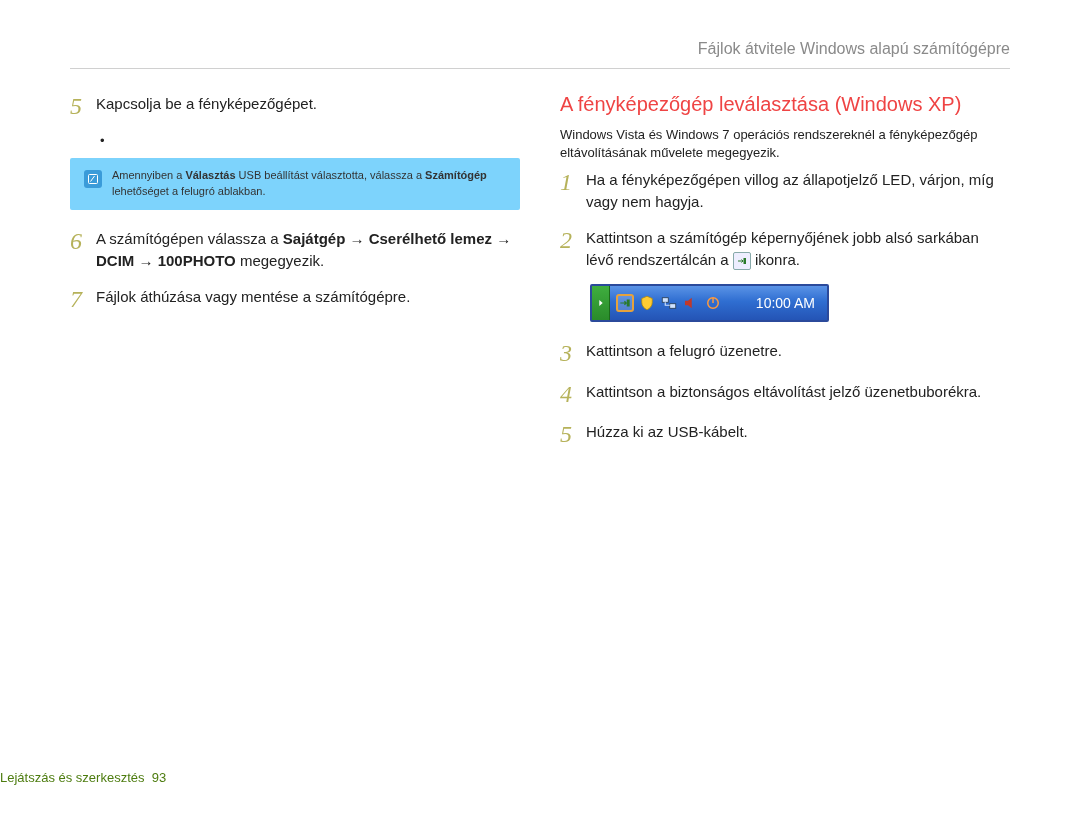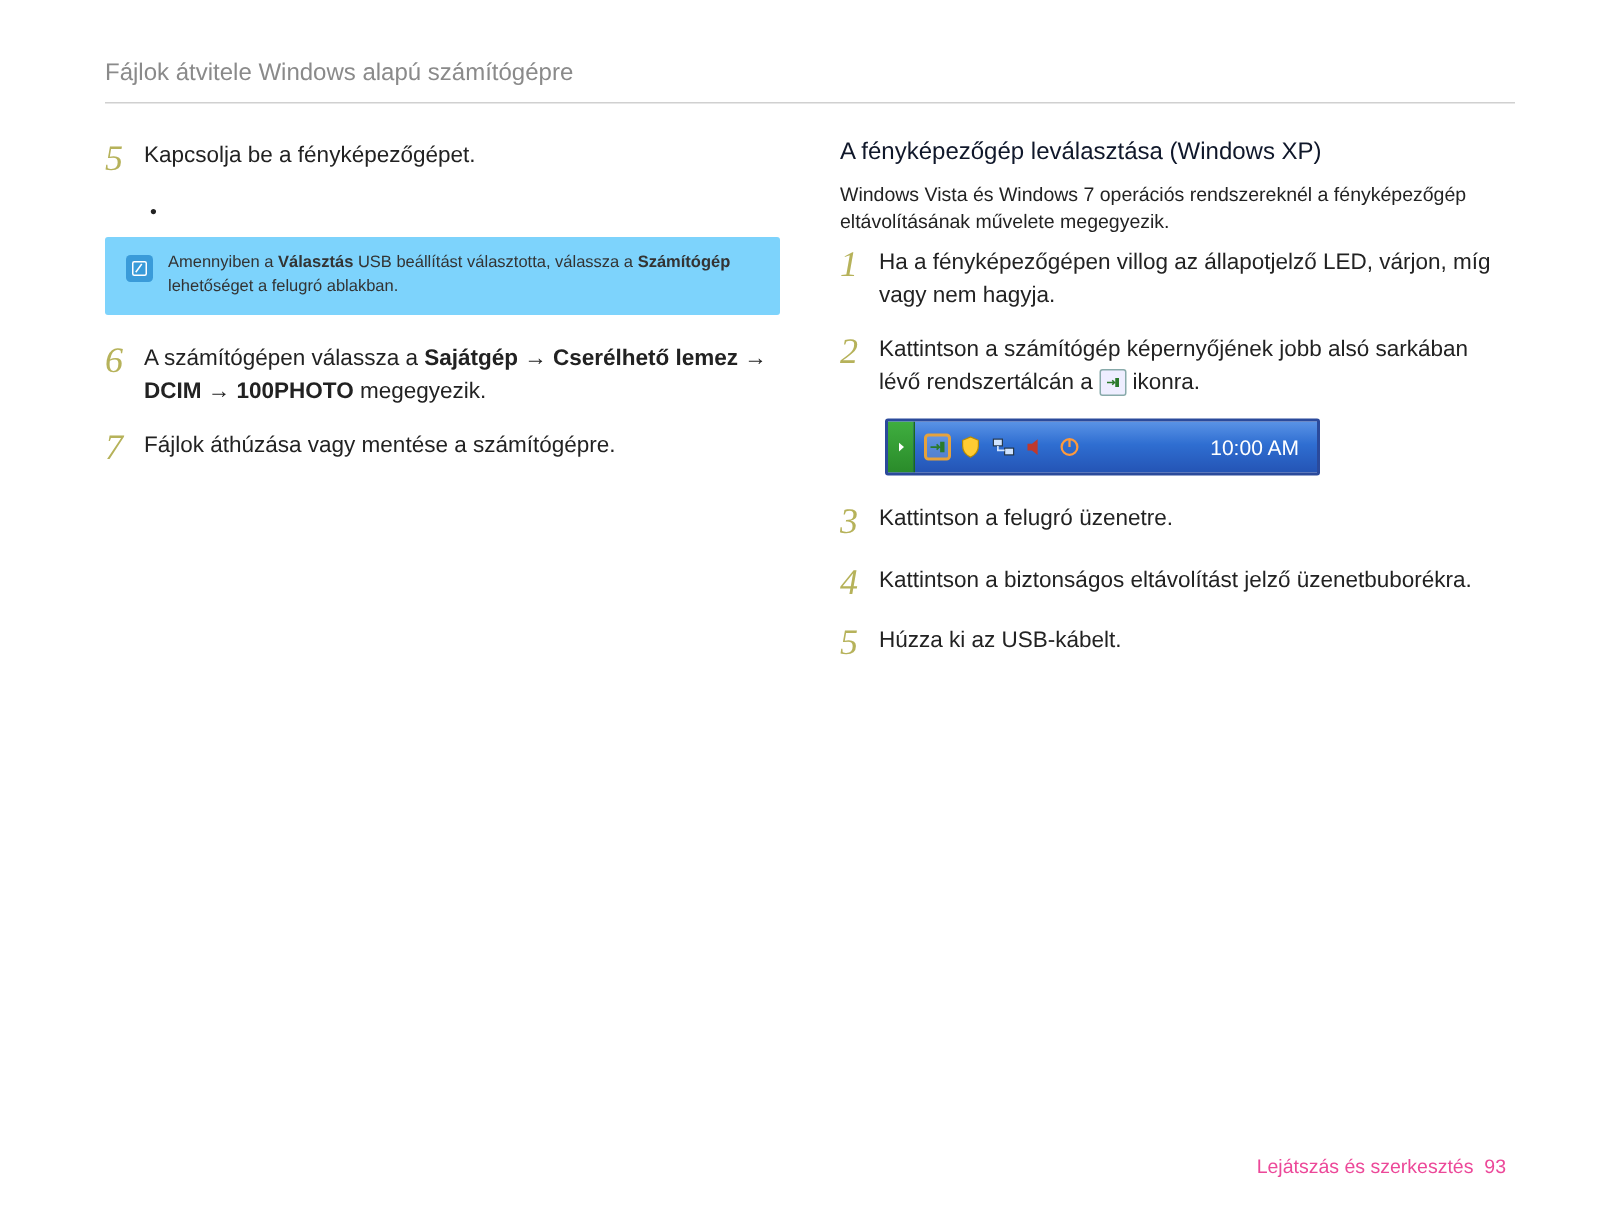--- a/index.html
+++ b/index.html
@@ -1,43 +1,43 @@
 <!DOCTYPE html>
 <html><head>
 <meta charset="utf-8">
 <style>
   * { box-sizing: border-box; margin: 0; padding: 0; }
   html, body { width: 1080px; height: 815px; background: #fff; font-family: Arial, Helvetica, sans-serif; color: #333; }
   .page { width: 1080px; height: 815px; padding: 40px 70px 30px 70px; position: relative; }
-  .header-title { color: #8a8a8a; font-size: 16px; padding-bottom: 10px; }
+  .header-title { color: #8a8a8a; font-size: 16px; padding-bottom: 10px; text-align: right; }
   .rule { border: 0; border-top: 1px solid #d0d0d0; margin-bottom: 24px; width: 940px; }
   .cols { display: flex; gap: 40px; }
   .col { width: 450px; }
   .step { display: flex; margin-bottom: 14px; }
   .num { font-size: 24px; color: #b6b25a; font-style: italic; font-family: Georgia, 'Times New Roman', serif; width: 26px; flex: 0 0 26px; line-height: 1.1; }
   .body { font-size: 15px; line-height: 1.45; color: #222; flex: 1; }
   .bullet { display: flex; margin: 6px 0 10px 30px; font-size: 13px; color: #222; }
   .bullet .dot { width: 14px; flex: 0 0 14px; }
   .note-box { background: #7dd3fc; border-radius: 2px; padding: 10px 14px 10px 14px; display: flex; align-items: flex-start; gap: 10px; margin: 4px 0 18px 0; }
   .note-icon { width: 18px; height: 18px; border-radius: 3px; background: #3a9bd9; display: flex; align-items: center; justify-content: center; margin-top: 2px; flex: 0 0 18px; }
   .note-icon svg { width: 12px; height: 12px; }
   .note-text { font-size: 11px; color: #333; line-height: 1.45; }
-  .section-title { color: #0f172a; font-size: 16px; margin-bottom: 10px; font-weight: 400; }
+  .section-title { color: #ef4444; font-size: 20px; margin-bottom: 10px; font-weight: 400; }
   .intro { font-size: 13px; color: #222; line-height: 1.4; margin-bottom: 7px; }
   .inline-icon-box { display: inline-flex; width: 18px; height: 18px; background: #eef; border: 1px solid #8aa; vertical-align: middle; align-items: center; justify-content: center; border-radius: 2px; }
   .inline-icon-box svg { width: 12px; height: 12px; }
   .taskbar-wrap { margin: 12px 0 18px 30px; }
-  .taskbar { width: 290px; height: 38px; border: 2px solid #2b4a9b; border-radius: 2px; display: flex; align-items: center; background: linear-gradient(#5a93e6, #2f6ed1 45%, #2454b5); position: relative; overflow: hidden; }
+  .taskbar { width: 239px; height: 38px; border: 2px solid #2b4a9b; border-radius: 2px; display: flex; align-items: center; background: linear-gradient(#5a93e6, #2f6ed1 45%, #2454b5); position: relative; overflow: hidden; }
   .taskbar .start-edge { width: 18px; height: 100%; background: linear-gradient(#3fae3f,#2a8b2a); border-right: 1px solid #1a6b1a; display:flex; align-items:center; justify-content:center;}
   .taskbar .start-edge svg { width: 10px; height: 10px; }
   .taskbar .tray { display: flex; align-items: center; gap: 4px; padding: 0 6px; height: 100%; }
   .tray-icon { width: 18px; height: 18px; display: flex; align-items: center; justify-content: center; }
   .tray-icon.sel { border: 2px solid #e6a23c; border-radius: 3px; background: rgba(255,255,255,.2); }
   .taskbar .time { margin-left: auto; color: #fff; font-size: 14px; padding-right: 12px; font-family: Tahoma, sans-serif; }
-  .footer { position: absolute; bottom: 30px; left: 0; width: 1004px; text-align: right; font-size: 13px; color: #ec4899; }
+  .footer { position: absolute; bottom: 30px; left: 0; width: 1004px; text-align: left; font-size: 13px; color: #4d7c0f; }
   b { font-weight: bold; }
 </style>
 </head>
 <body>
 
 <div class="page">
   <div class="header-title">Fájlok átvitele Windows alapú számítógépre</div>
   <hr class="rule">
 
   <div class="cols">

